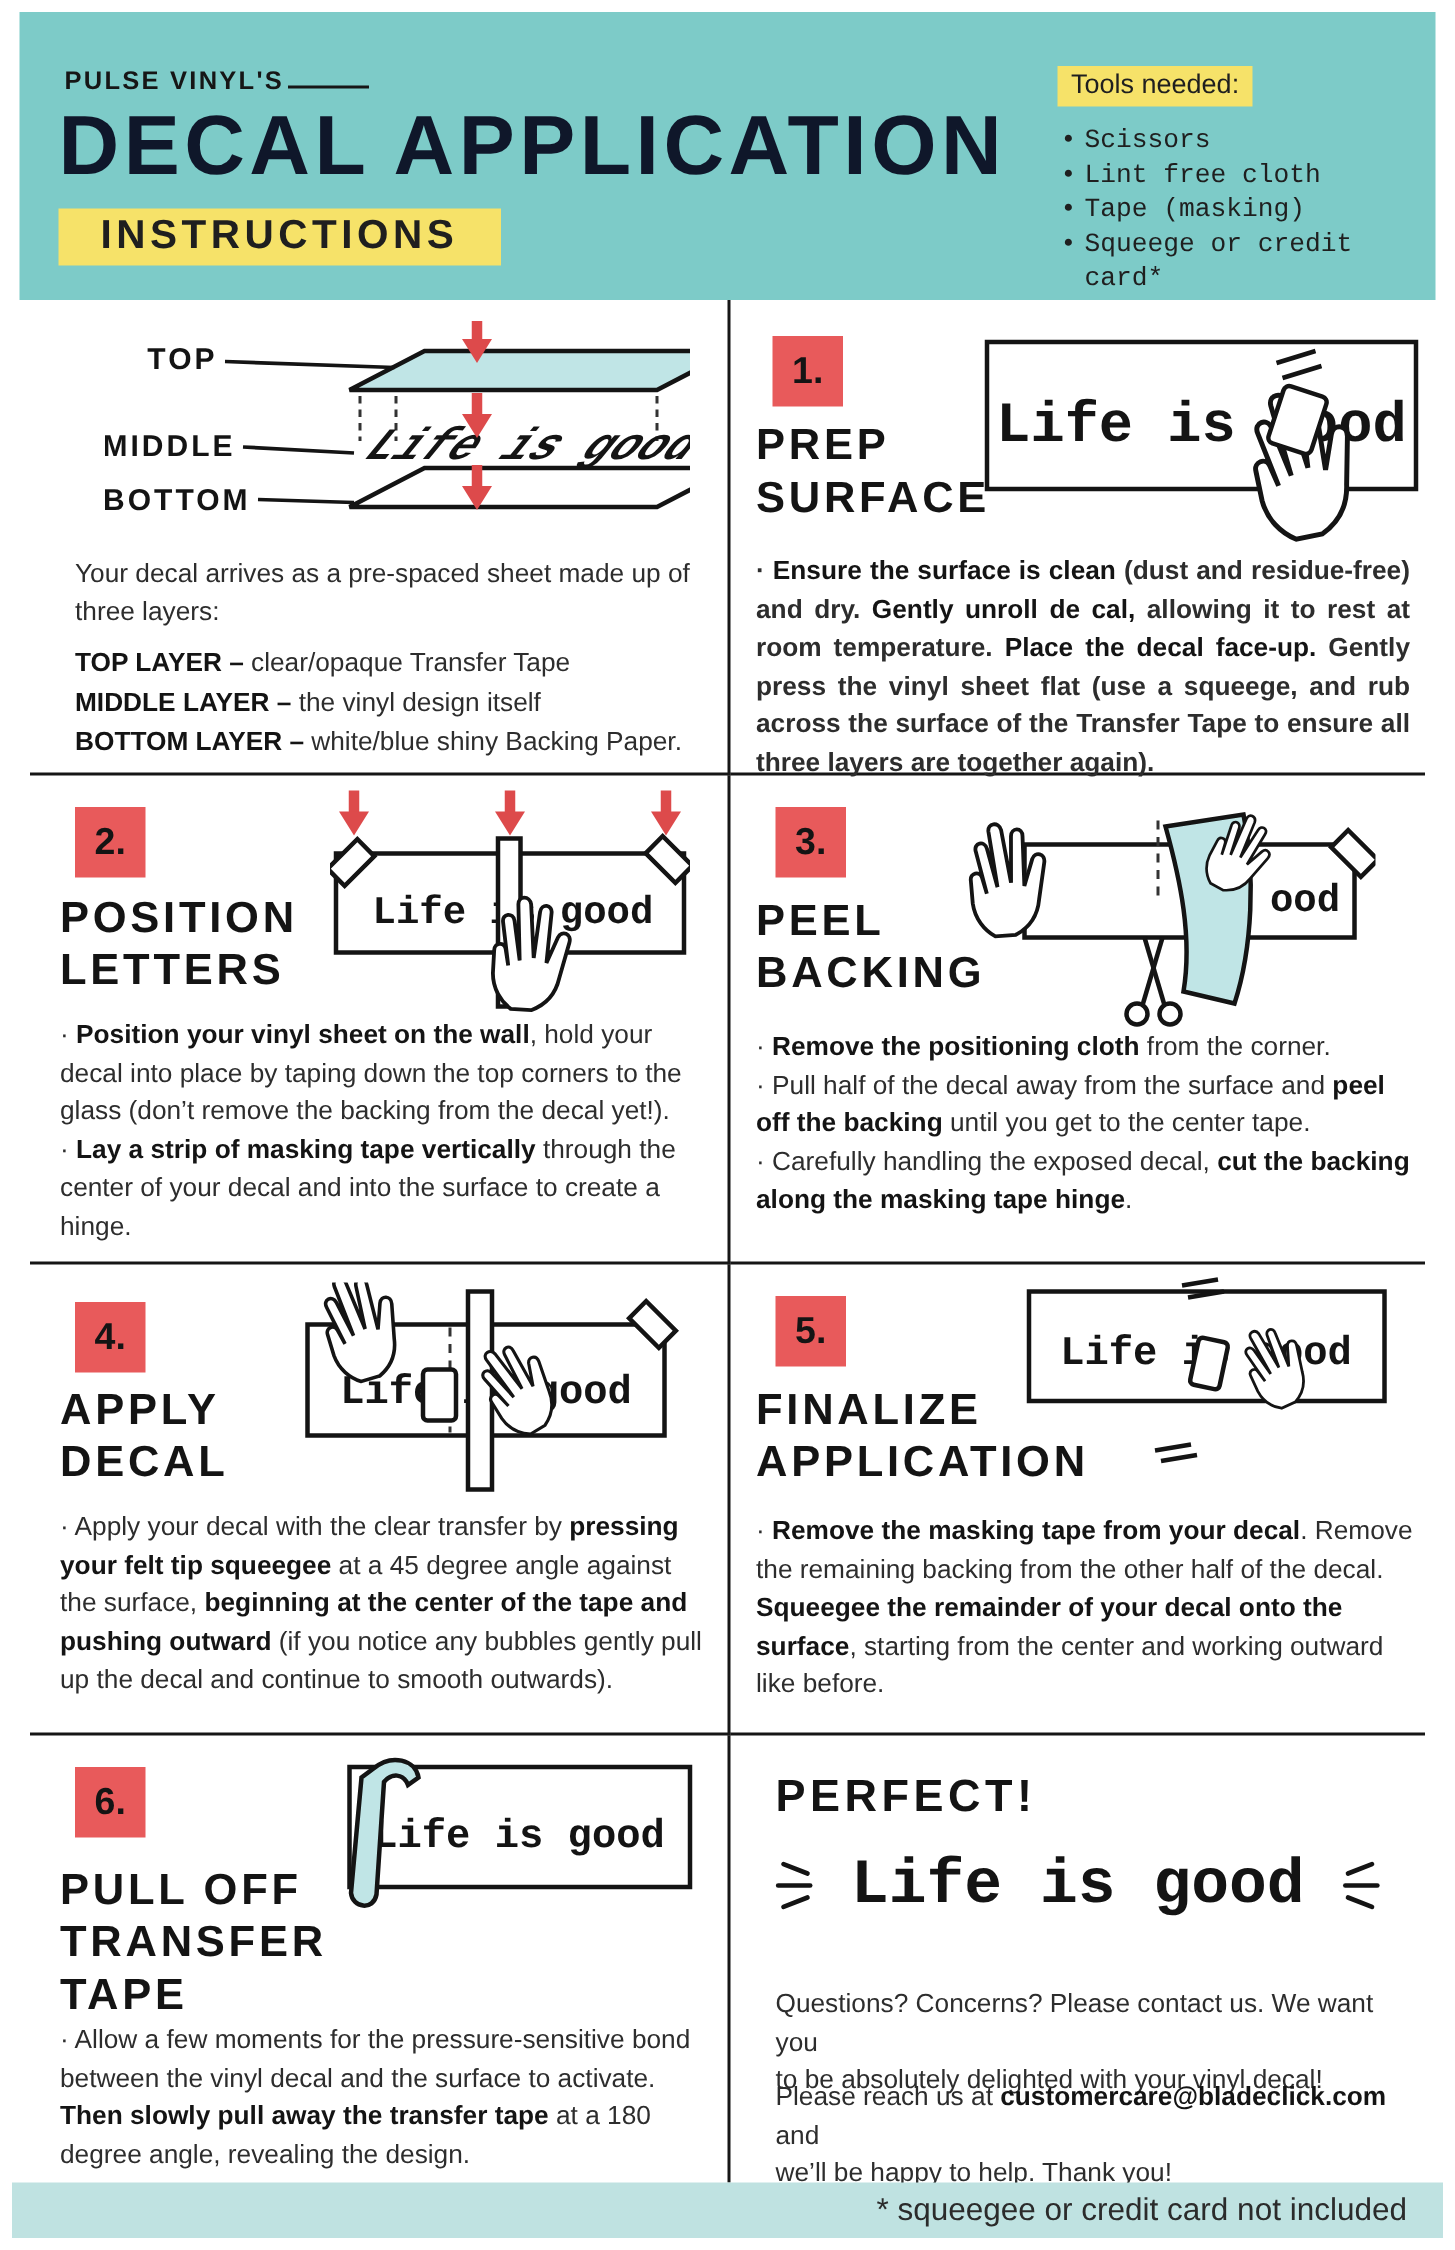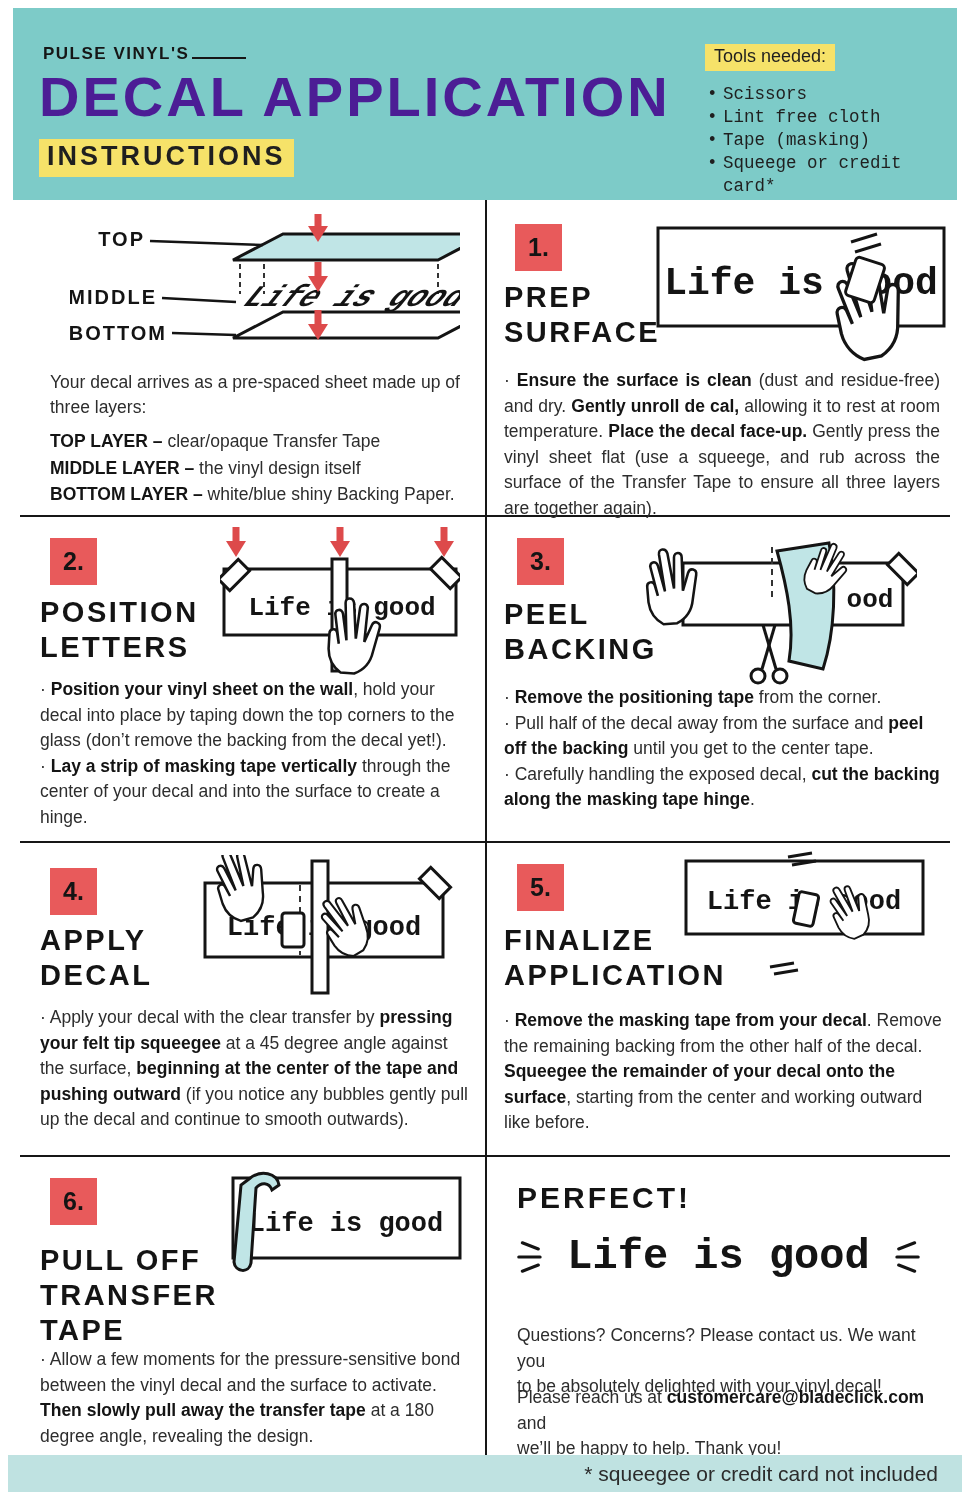--- a/index.html
+++ b/index.html
@@ -4,42 +4,42 @@
 <style>
   * { margin:0; padding:0; box-sizing:border-box; }
   html,body { width:970px; background:#fff; }
   body { font-family:"Liberation Sans",sans-serif; color:#2d2d2d; }
   .sheet { position:relative; width:970px; height:1500px; background:#fff; overflow:hidden;border-radius:16px; }
 
   
   .header { position:absolute; left:13px; top:8px; width:944px; height:192px; background:#7dcbc8; }
   .brand { position:absolute; left:30px; top:36px; font-size:17px; font-weight:bold; letter-spacing:1.5px; color:#161616; }
   .brand-line { display:inline-block; width:54px; border-bottom:2px solid #161616; height:2px; margin-left:3px; }
-  .title { position:absolute; left:26px; top:56px; font-size:56px; font-weight:bold; letter-spacing:3px; color:#4c1d95; }
-  .subtitle { position:absolute; left:26px; top:131px; background:#f6e269; color:#1f1f1f; font-size:27px; font-weight:bold; letter-spacing:3px; padding:2px 8px 5px; }
+  .title { position:absolute; left:26px; top:56px; font-size:56px; font-weight:bold; letter-spacing:3px; color:#0f172a; }
+  .subtitle { position:absolute; left:26px; top:131px; background:#f6e269; color:#1f1f1f; font-size:27px; font-weight:bold; letter-spacing:3px; padding:2px 28px 5px; }
   .tools { position:absolute; left:692px; top:36px; width:252px; }
   .tools-label { display:inline-block; background:#f6e269; font-size:18px; color:#1f1f1f; padding:2px 9px 4px; }
   .tools-list { list-style:none; margin-top:12px; font-size:17.5px; line-height:23px; color:#1f1f1f;font-family:Liberation Mono, monospace; }
   .tools-list li { position:relative; padding-left:18px; }
   .tools-list li::before { content:"•"; position:absolute; left:2px; }
 
   
   .grid { position:absolute; left:20px; top:200px; width:930px; height:1255px;
           display:grid; grid-template-columns:467px 463px; grid-template-rows:317px 326px 314px 298px; }
   .cell { position:relative; }
   .cl { border-right:2px solid #161616; }
   .rb { border-bottom:2px solid #161616; }
 
   .badge { position:absolute; width:47px; height:47px; background:#e85a5b; color:#141414;
            font-size:25px; font-weight:bold; display:flex; align-items:center; justify-content:center; }
   .step-title { position:absolute; font-size:29px; font-weight:bold; letter-spacing:2.5px;
                 line-height:35px; color:#141414; white-space:pre-line; }
   .step-body { position:absolute; font-size:17.5px; line-height:25.5px; white-space:pre-line; color:#2d2d2d; }
   .step-body b { color:#141414; }
-  .justify { text-align:justify; }
+  .justify { text-align:justify;font-weight:bold; }
   .illo { position:absolute; }
 
   .lead { position:absolute; font-size:17.5px; line-height:25px; white-space:pre-line; }
   .layers { position:absolute; font-size:17.5px; line-height:26.5px; }
   .layers b { color:#141414; }
 
   .perfect-title { position:absolute; left:30px; top:24px; font-size:30px; font-weight:bold; letter-spacing:3px; color:#141414; }
   .logo-row { position:absolute; left:0; right:0; top:76px; display:flex; justify-content:center; align-items:center; gap:18px; }
   .logo-text { font-family:"Liberation Mono",monospace; font-weight:bold; font-size:42px; color:#141414; }
   .perfect-para { position:absolute; left:30px; font-size:17.5px; line-height:25.5px; white-space:pre-line; }
@@ -171,21 +171,21 @@
         <text class="decal" x="253" y="70" font-size="26" text-anchor="middle">ood</text>
         <line x1="155" y1="10" x2="155" y2="64" stroke="#333" stroke-width="2" stroke-dasharray="6 5"></line>
         <path d="M160,14 L212,6 C220,45 218,95 206,132 L172,124 C178,88 170,50 160,14 Z" fill="#c0e5e6" stroke="#141414" stroke-width="3"></path>
         <use href="#hand" transform="translate(198,-8) scale(0.6) rotate(25)" fill="#fff" stroke="#141414" stroke-width="3"></use>
         <use href="#scissors" transform="translate(152,112)" stroke="#141414" stroke-width="3" fill="none"></use>
         <use href="#hand" transform="translate(10,10) scale(0.85) rotate(-8)" fill="#fff" stroke="#141414" stroke-width="3"></use>
         <use href="#tape" transform="translate(286,32) rotate(45)" fill="#fff" stroke="#141414" stroke-width="3"></use>
       </svg>
       <h2 class="step-title" style="left:17px;top:80px">PEEL
 BACKING</h2>
-      <p class="step-body" style="left:17px;top:168px;width:438px"><span>· </span><b>Remove the positioning tape</b><span> from the corner.
+      <p class="step-body" style="left:17px;top:168px;width:438px"><span>· </span><b>Remove the positioning cloth</b><span> from the corner.
 · Pull half of the decal away from the surface and </span><b>peel off the backing</b><span> until you get to the center tape.
 · Carefully handling the exposed decal, </span><b>cut the backing along the masking tape hinge</b><span>.</span></p>
     </section>
 
     <section class="cell cl rb">
       <div class="badge" style="left:30px;top:25px">4.</div>
       <svg class="illo" style="left:160px;top:12px" width="280" height="150" viewBox="0 0 280 150">
         <rect x="25" y="28" width="238" height="74" fill="#fff" stroke="#141414" stroke-width="3"></rect>
         <text class="decal" x="144" y="80" font-size="27" text-anchor="middle">Life is good</text>
         <line x1="120" y1="30" x2="120" y2="100" stroke="#333" stroke-width="2" stroke-dasharray="6 5"></line>

